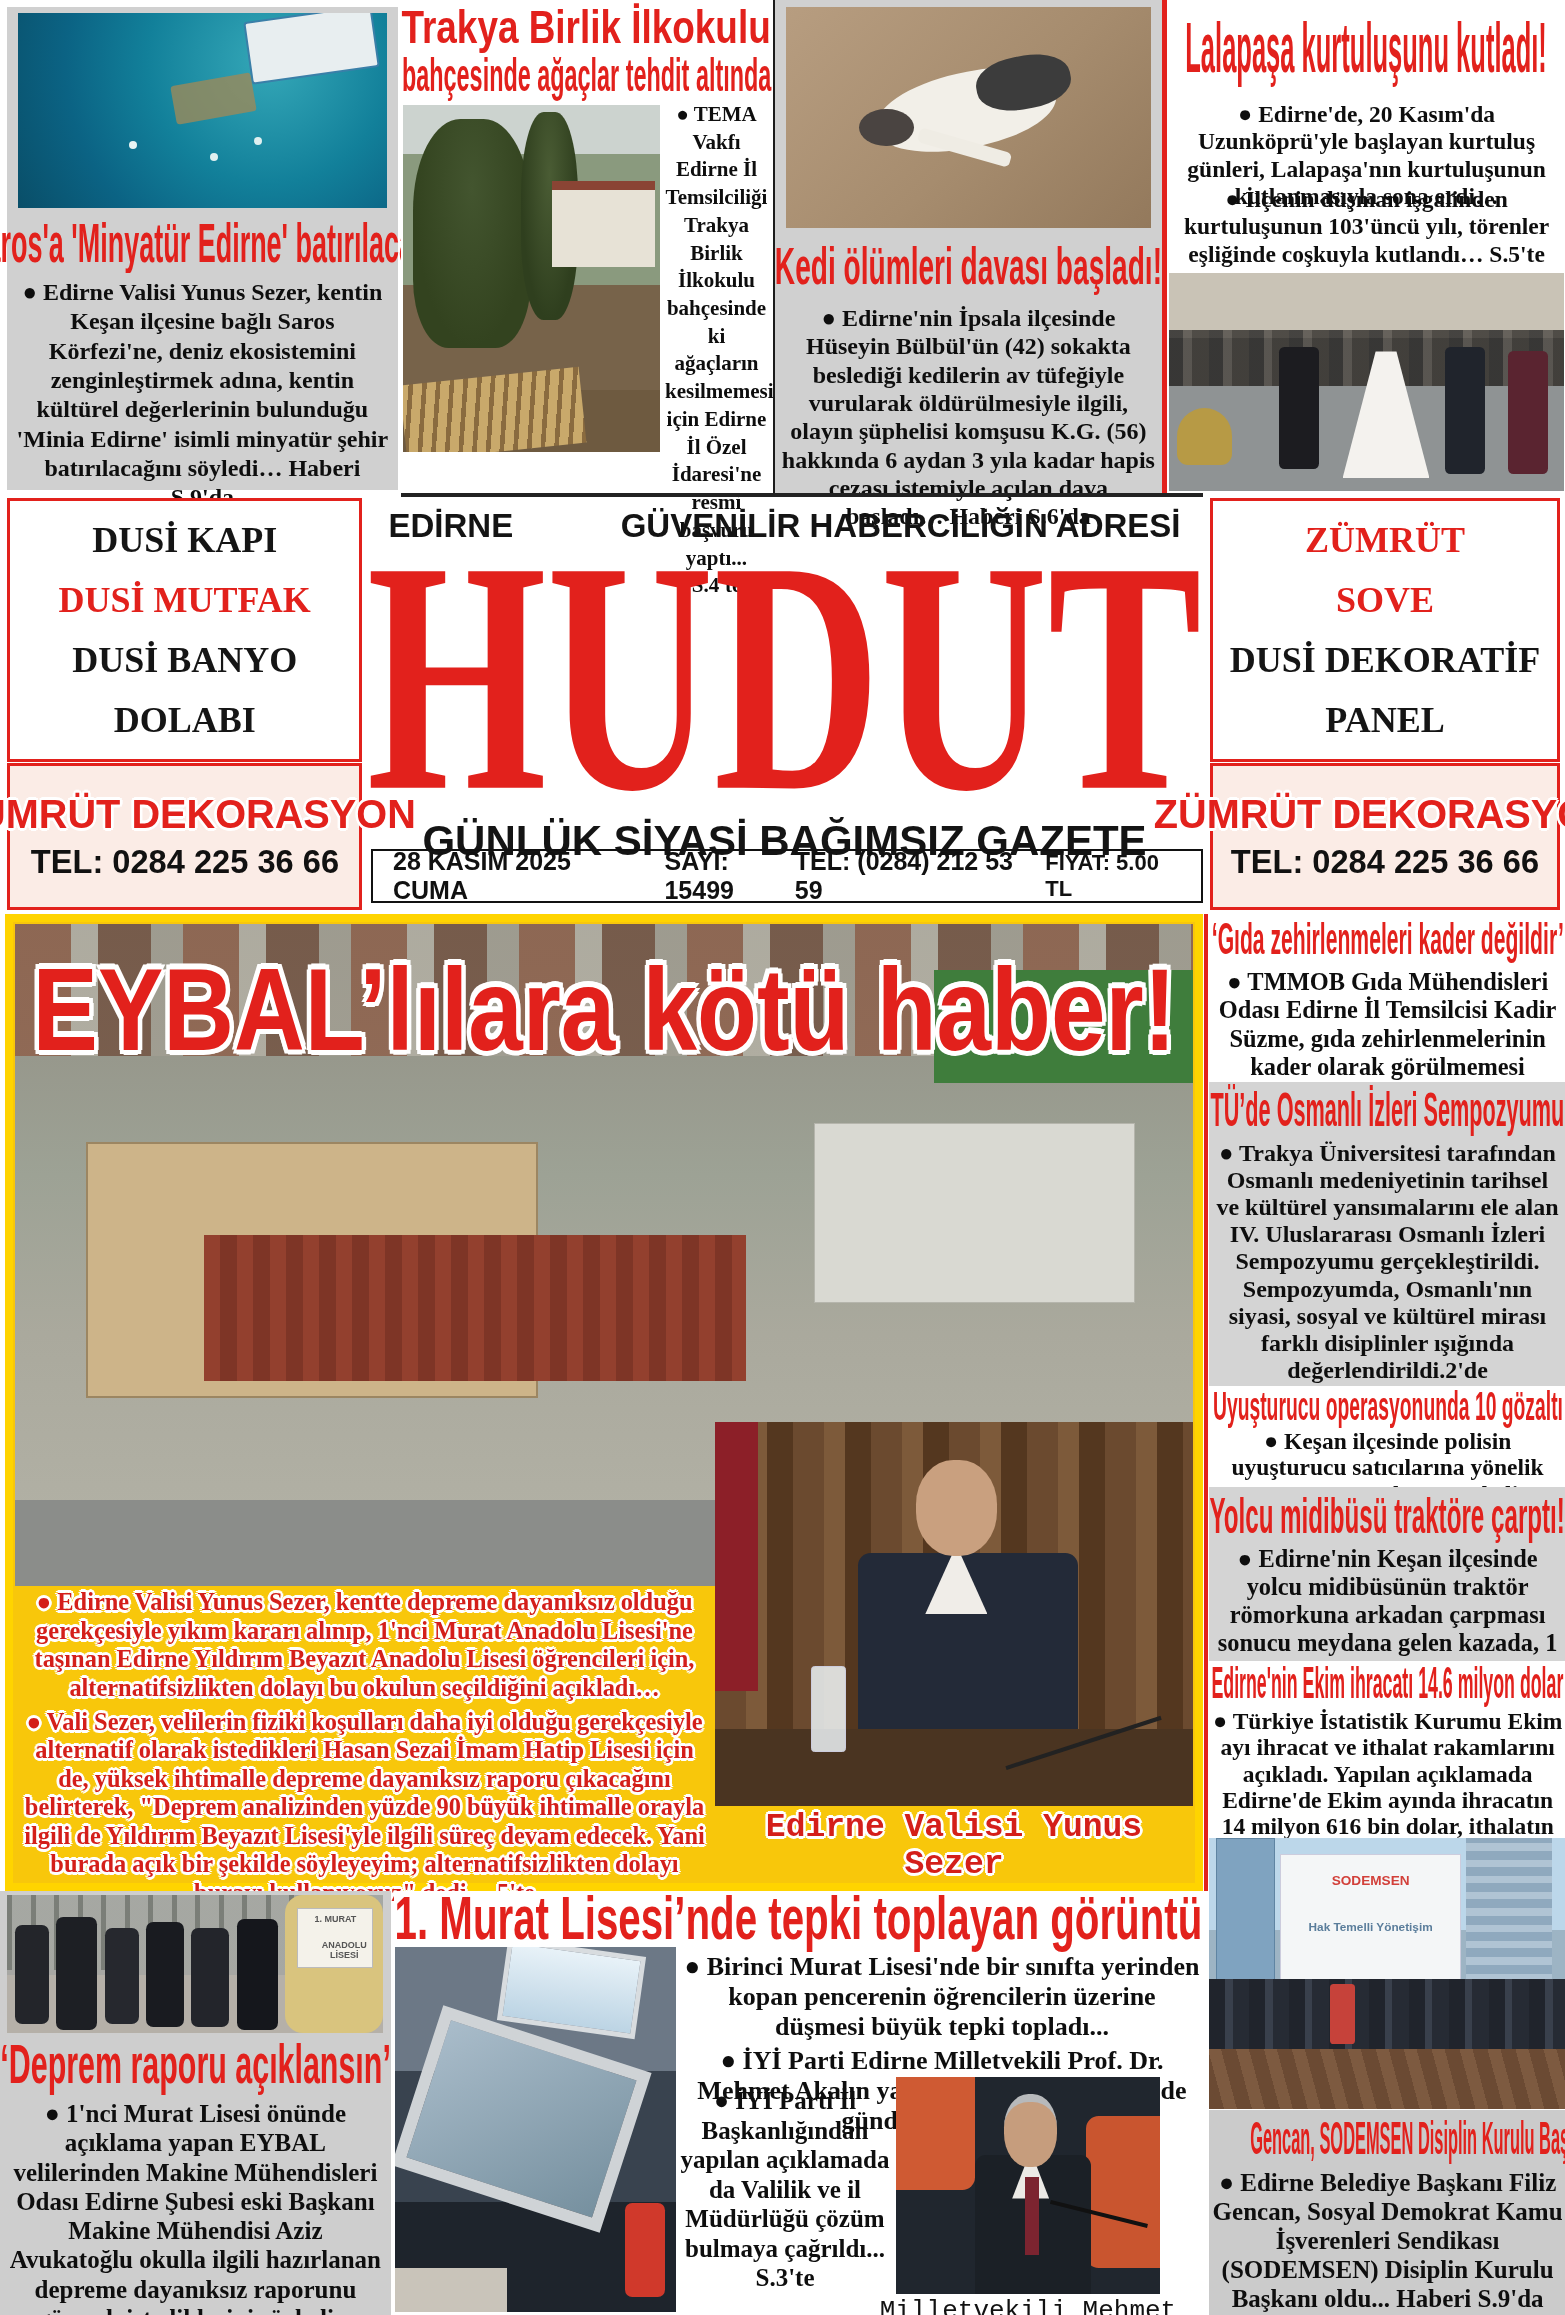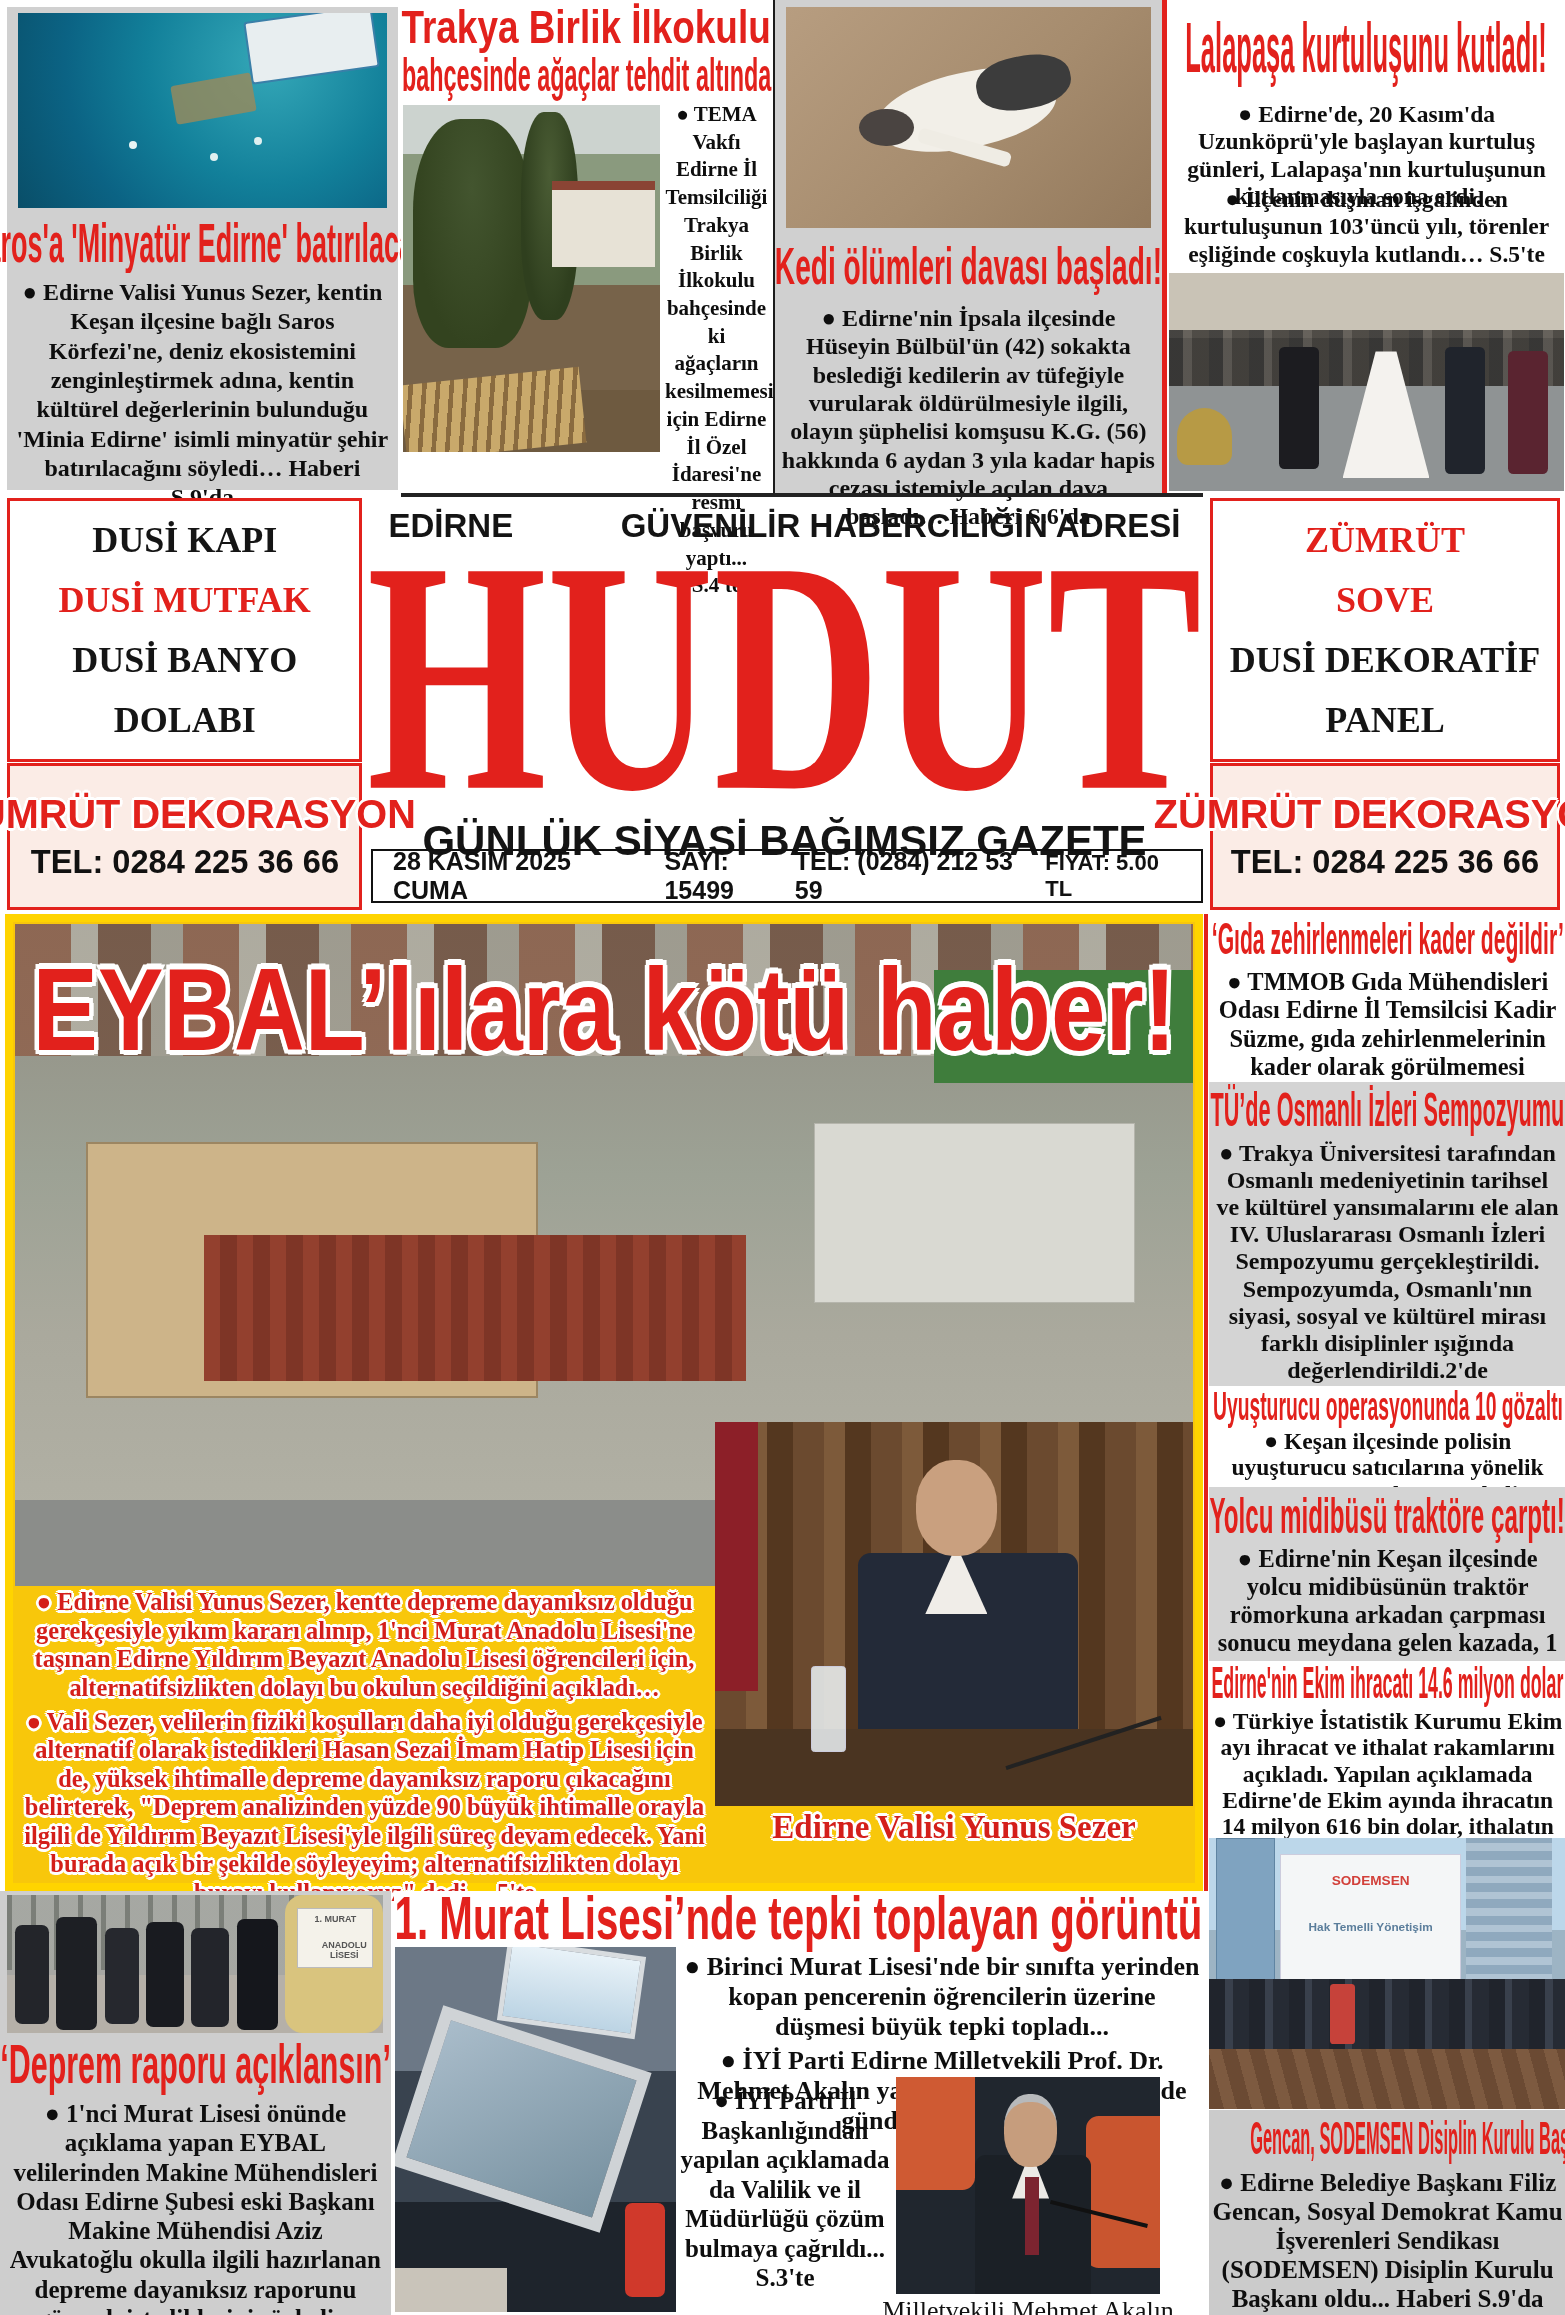--- a/index.html
+++ b/index.html
@@ -23,21 +23,21 @@
       display:flex;flex-direction:column;align-items:center;justify-content:space-evenly;}
   .ad-line{font-family:"Liberation Serif",serif;font-weight:700;font-size:36px;color:#151515;}
   .ad-line.red{color:#e2211c;}
   .adbox2{position:absolute;border:3.6px solid #e2211c;box-sizing:border-box;background:#fbece6;
       display:flex;flex-direction:column;align-items:center;justify-content:center;gap:5.4px;}
   .brand{font-family:"Liberation Sans",sans-serif;font-weight:700;font-size:40px;color:#e2211c;
       white-space:nowrap;display:inline-block;}
   .adtel{font-family:"Liberation Sans",sans-serif;font-weight:700;font-size:33px;color:#111;
       white-space:nowrap;display:inline-block;}
   .sep{position:absolute;}
-  .caption{position:absolute;text-align:center;font-family:Liberation Serif, serif;}
+  .caption{position:absolute;text-align:center;font-family:Liberation Mono, monospace;}
   .tinytxt{font-family:"Liberation Sans",sans-serif;text-align:center;}
 </style>
 </head>
 <body>
 
 <div class="page">
 
   <div class="panel gray" style="left:7.2px;top:7.2px;width:391px;height:483px;">
     <div class="ph" style="left:11px;top:5.4px;width:369px;height:195px;background:radial-gradient(circle at 68% 25%,#35a8b8,#12809a 42%,#0b6384 70%,#094e68);">
       <div style="left:62%;top:0;width:34%;height:30%;background:#e8eef0;border:2.7px solid #3a7fa8;border-radius:3.6px;transform:rotate(-8deg);"></div>

